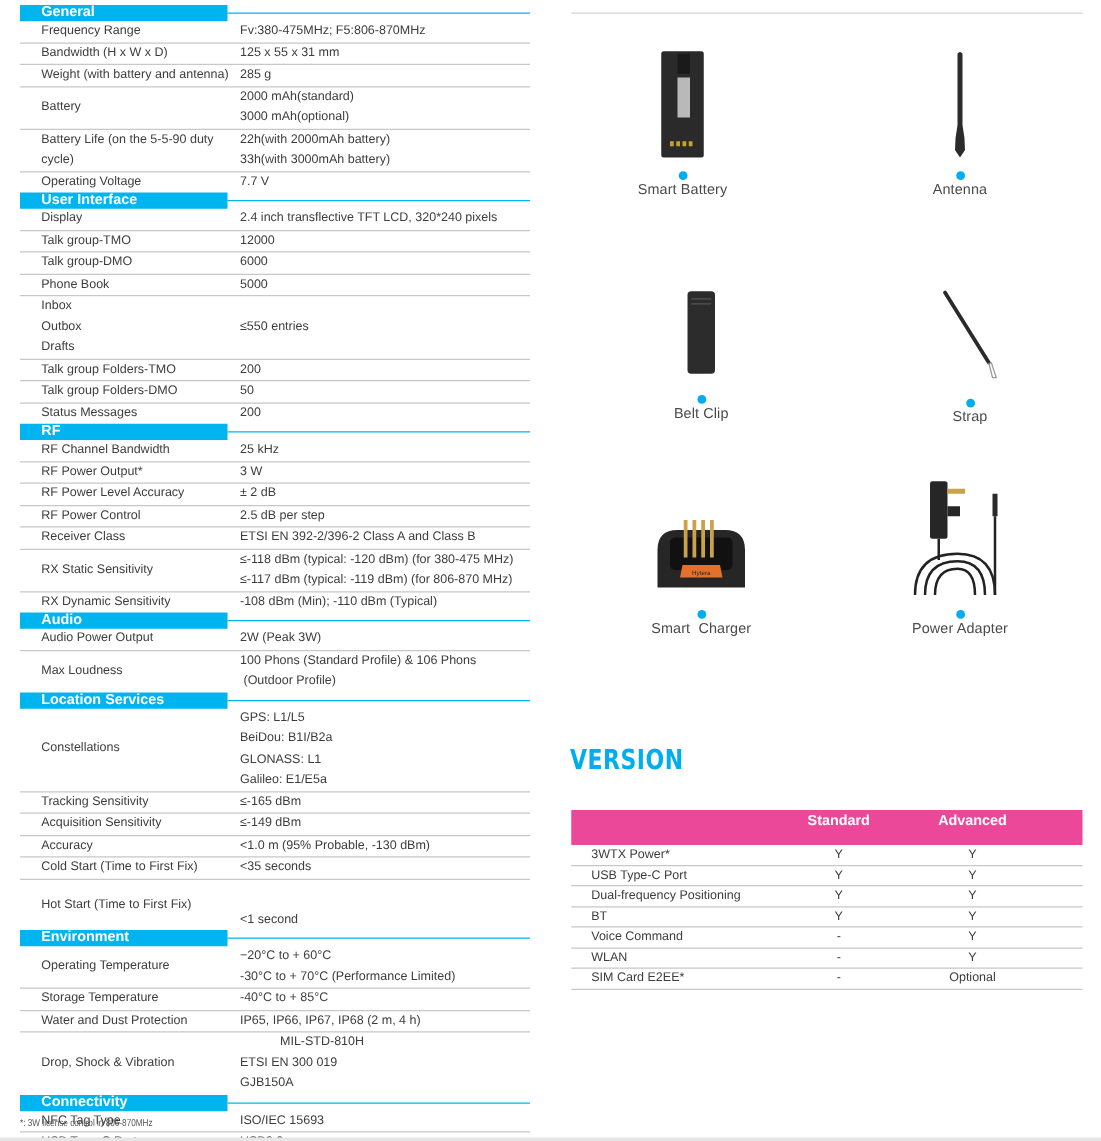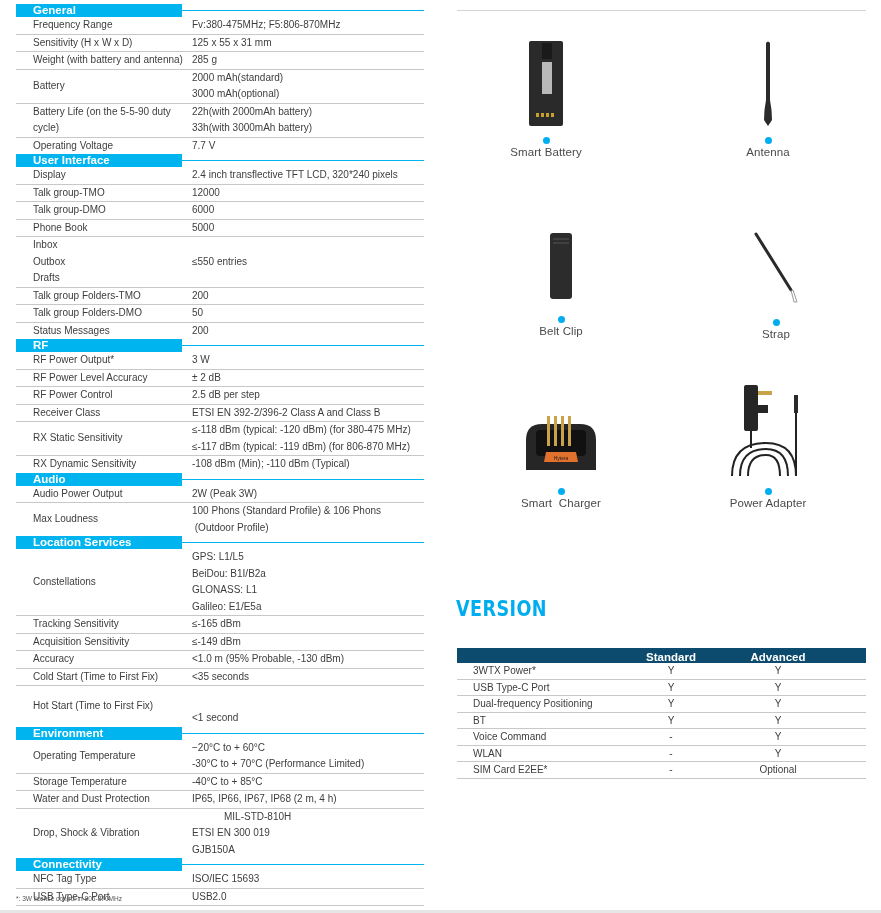--- a/index.html
+++ b/index.html
@@ -24,21 +24,21 @@
 
   
   #top-divider { position: absolute; left: 457px; top: 10px; width: 409px; height: 1px; background: #d4d4d4; }
   .acc { position: absolute; width: 200px; text-align: center; }
   .acc .img { position: relative; margin: 0 auto; }
   .acc .dot { width: 7px; height: 7px; border-radius: 50%; background: #00aeef; margin: 0 auto; }
   .acc .name { font-size: 11.5px; color: #4a4a4a; margin-top: 2px; letter-spacing: 0.1px; }
 
   #version-title { position: absolute; left: 456px; top: 596px; font-size: 22px; font-weight: bold; color: #00aeef; letter-spacing: 0.5px; transform: scaleX(0.8); transform-origin: left; font-family: "DejaVu Sans", sans-serif; }
   #version-table { position: absolute; left: 457px; top: 648px; width: 409px; }
-  .vt-head { height: 15px; background: #0c4a6e; display: flex; color: #fff; font-weight: bold; font-size: 11.5px; line-height: 18px; }
+  .vt-head { height: 28px; background: #ec4899; display: flex; color: #fff; font-weight: bold; font-size: 11.5px; line-height: 18px; }
   .vt-head .c0 { width: 162px; }
   .vt-head .c1 { width: 104px; text-align: center; }
   .vt-head .c2 { width: 110px; text-align: center; }
   .vt-row { display: flex; border-bottom: 1px solid #c8c8c8; font-size: 10px; line-height: 15.5px; color: #3d3d3d; }
   .vt-row .c0 { width: 162px; padding-left: 16px; }
   .vt-row .c1 { width: 104px; text-align: center; }
   .vt-row .c2 { width: 110px; text-align: center; }
 </style>
 </head>
 <body>
@@ -52,21 +52,21 @@
     <div class="row">
       <div class="k">
         <span>Frequency Range</span>
       </div>
       <div class="v">
         <span style="white-space: pre;">Fv:380-475MHz; F5:806-870MHz</span>
       </div>
     </div>
     <div class="row">
       <div class="k">
-        <span>Sensitivity (H x W x D)</span>
+        <span>Bandwidth (H x W x D)</span>
       </div>
       <div class="v">
         <span style="white-space: pre;">125 x 55 x 31 mm</span>
       </div>
     </div>
     <div class="row">
       <div class="k">
         <span>Weight (with battery and antenna)</span>
       </div>
       <div class="v">
@@ -167,20 +167,28 @@
         <span>Status Messages</span>
       </div>
       <div class="v">
         <span style="white-space: pre;">200</span>
       </div>
     </div>
     <div class="sec-head">
       <div class="bar"></div>
       <div class="line"></div>
       <div class="label">RF</div>
+    </div>
+    <div class="row">
+      <div class="k">
+        <span>RF Channel Bandwidth</span>
+      </div>
+      <div class="v">
+        <span style="white-space: pre;">25 kHz</span>
+      </div>
     </div>
     <div class="row">
       <div class="k">
         <span>RF Power Output*</span>
       </div>
       <div class="v">
         <span style="white-space: pre;">3 W</span>
       </div>
     </div>
     <div class="row">

